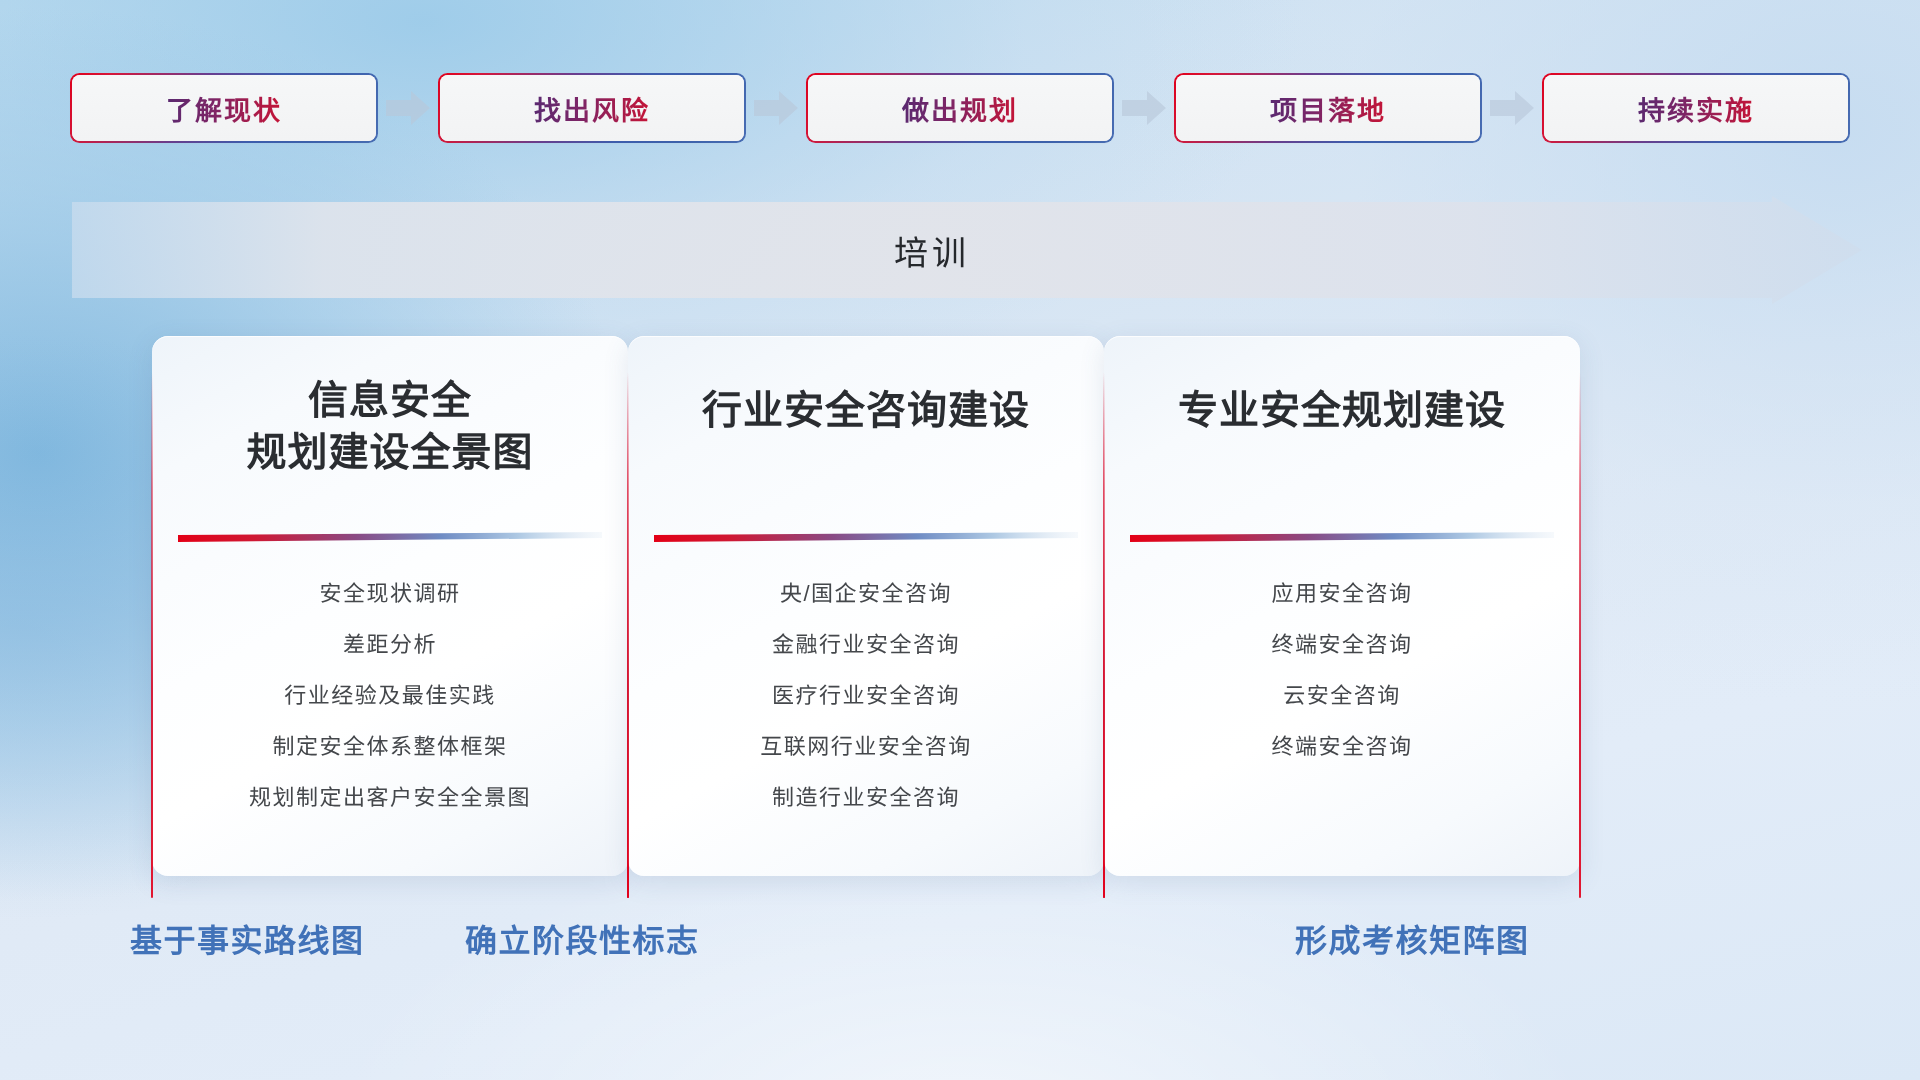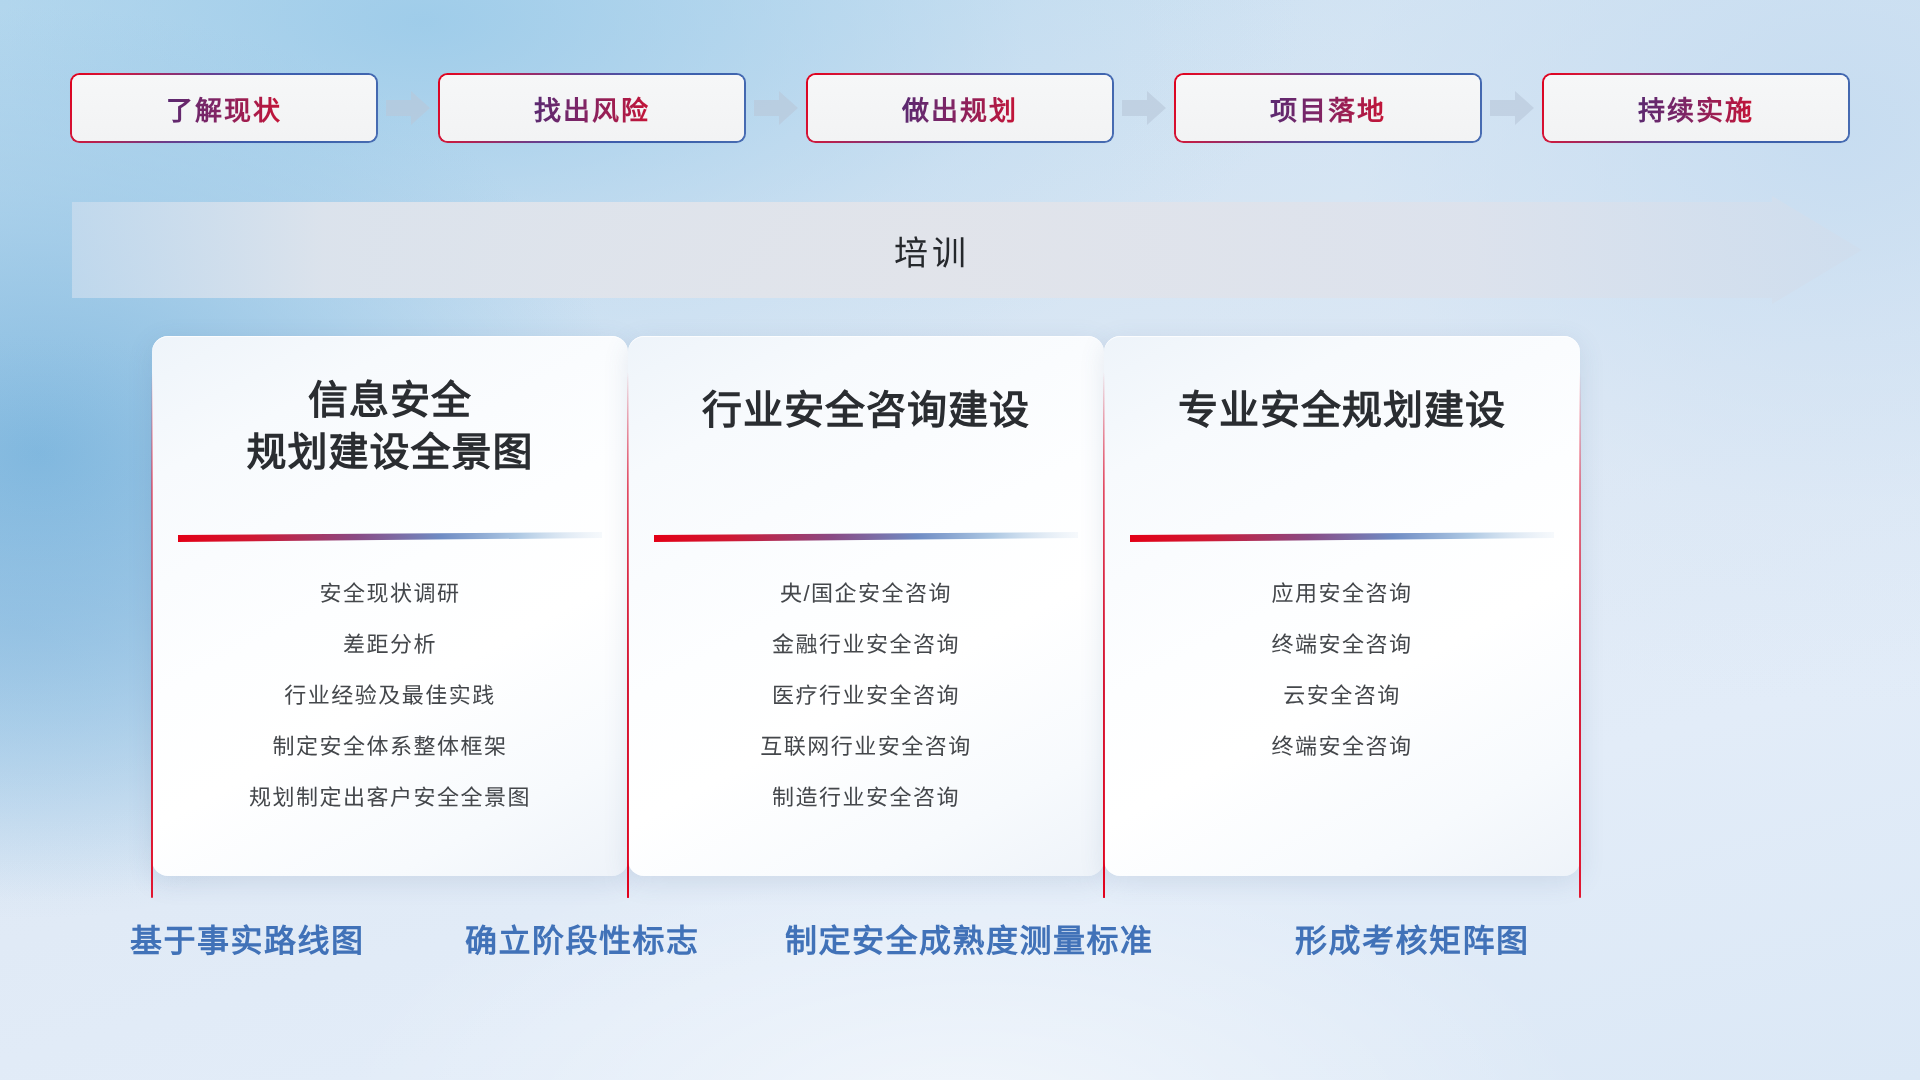--- a/index.html
+++ b/index.html
@@ -372,17 +372,16 @@
         <div class="item">云安全咨询</div>
         <div class="item">终端安全咨询</div>
       </div>
     </div>
 
   </div>
 
   <div class="captions">
     <div class="caption" style="left:130px">基于事实路线图</div>
     <div class="caption" style="left:465px">确立阶段性标志</div>
-    <div class="caption" style="left:785px">制定安全成熟度测量标准</div>
     <div class="caption" style="left:1295px">形成考核矩阵图</div>
   </div>
 
 </div>
 
 </body></html>

